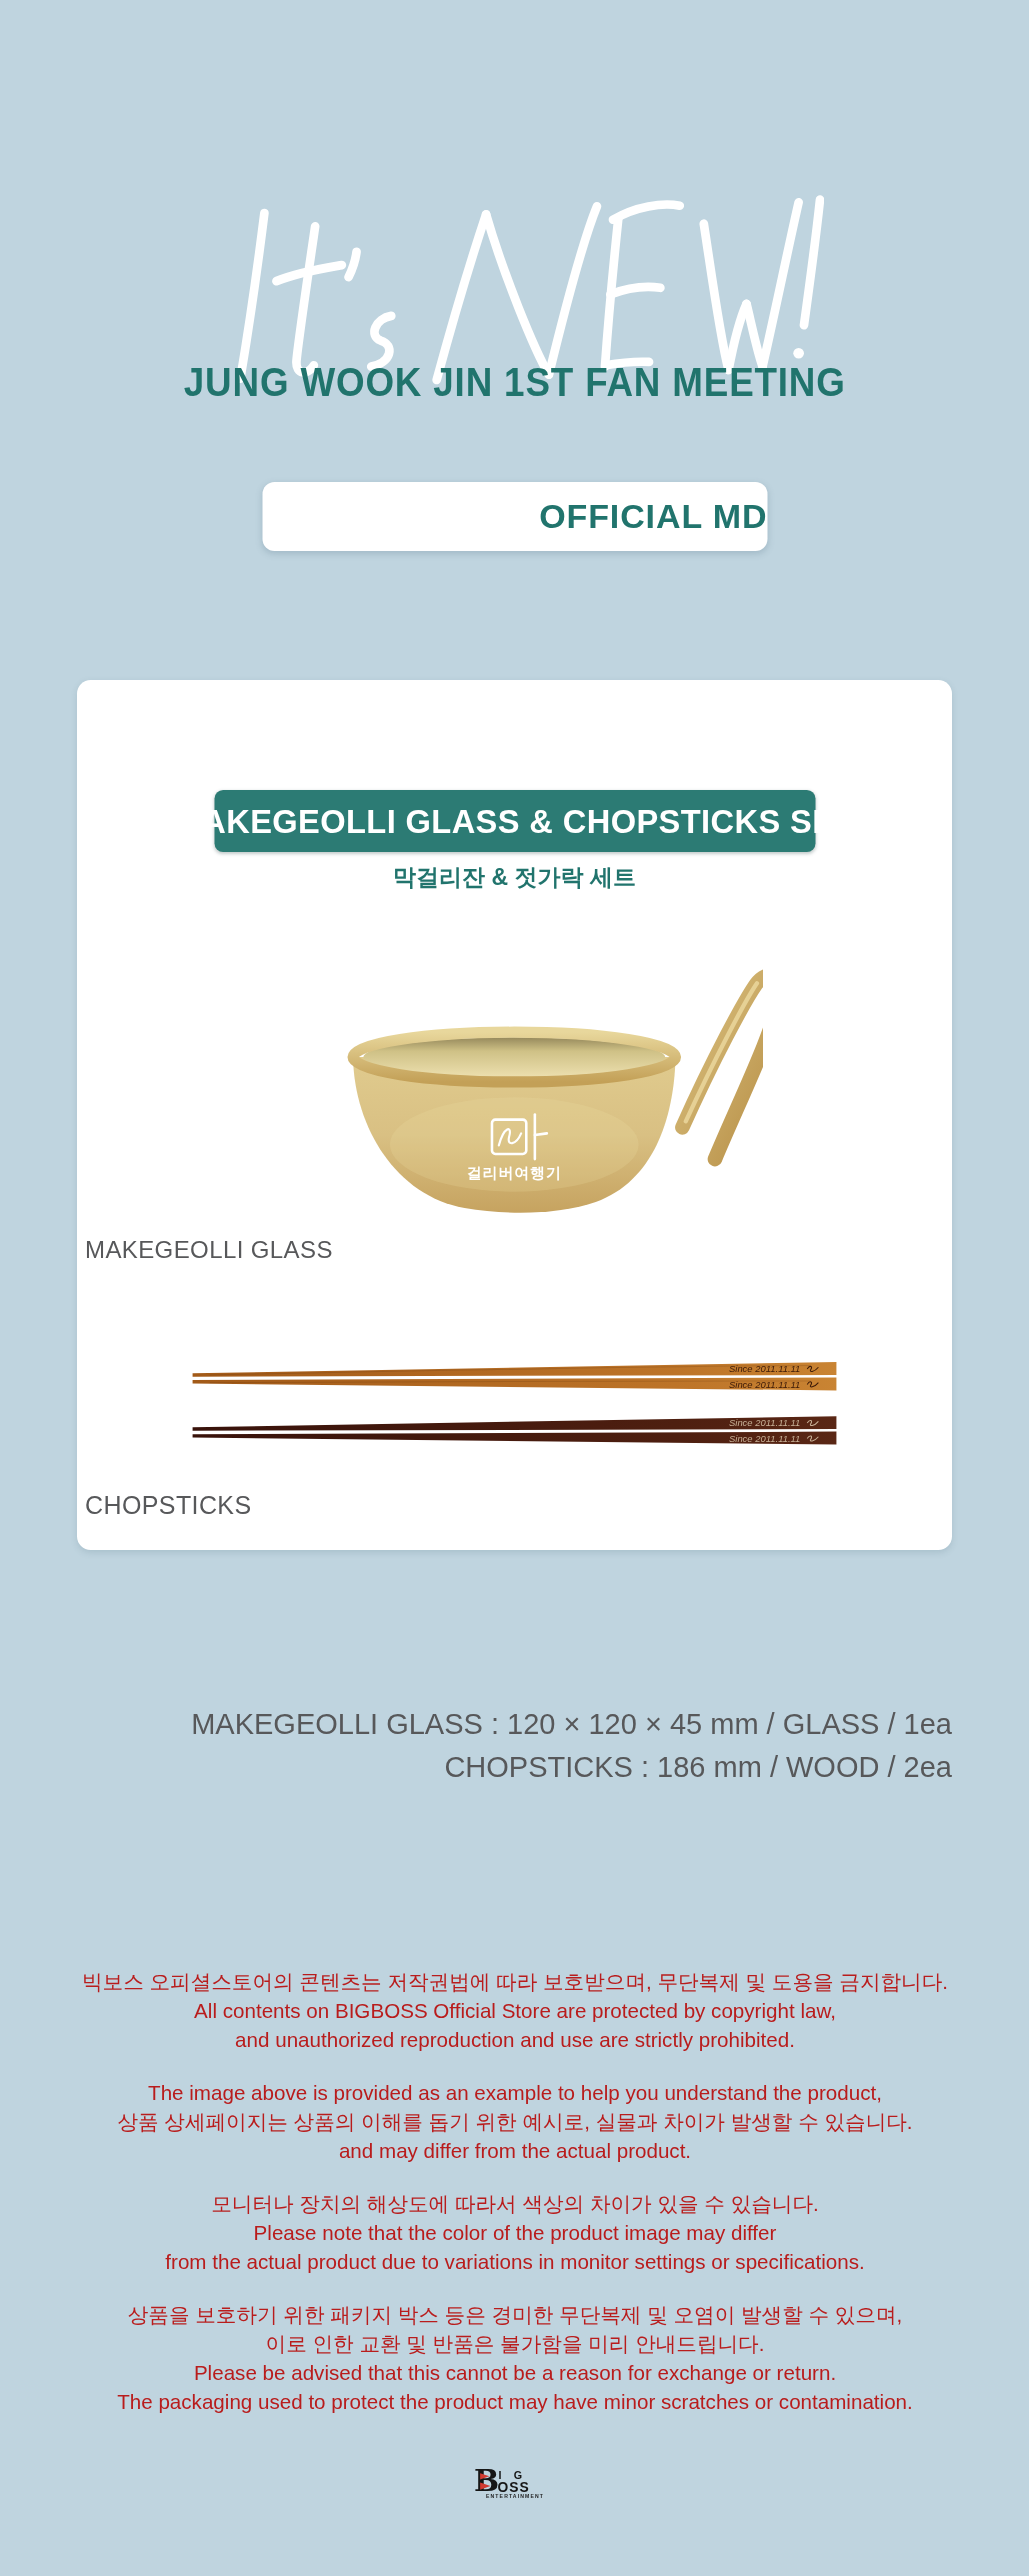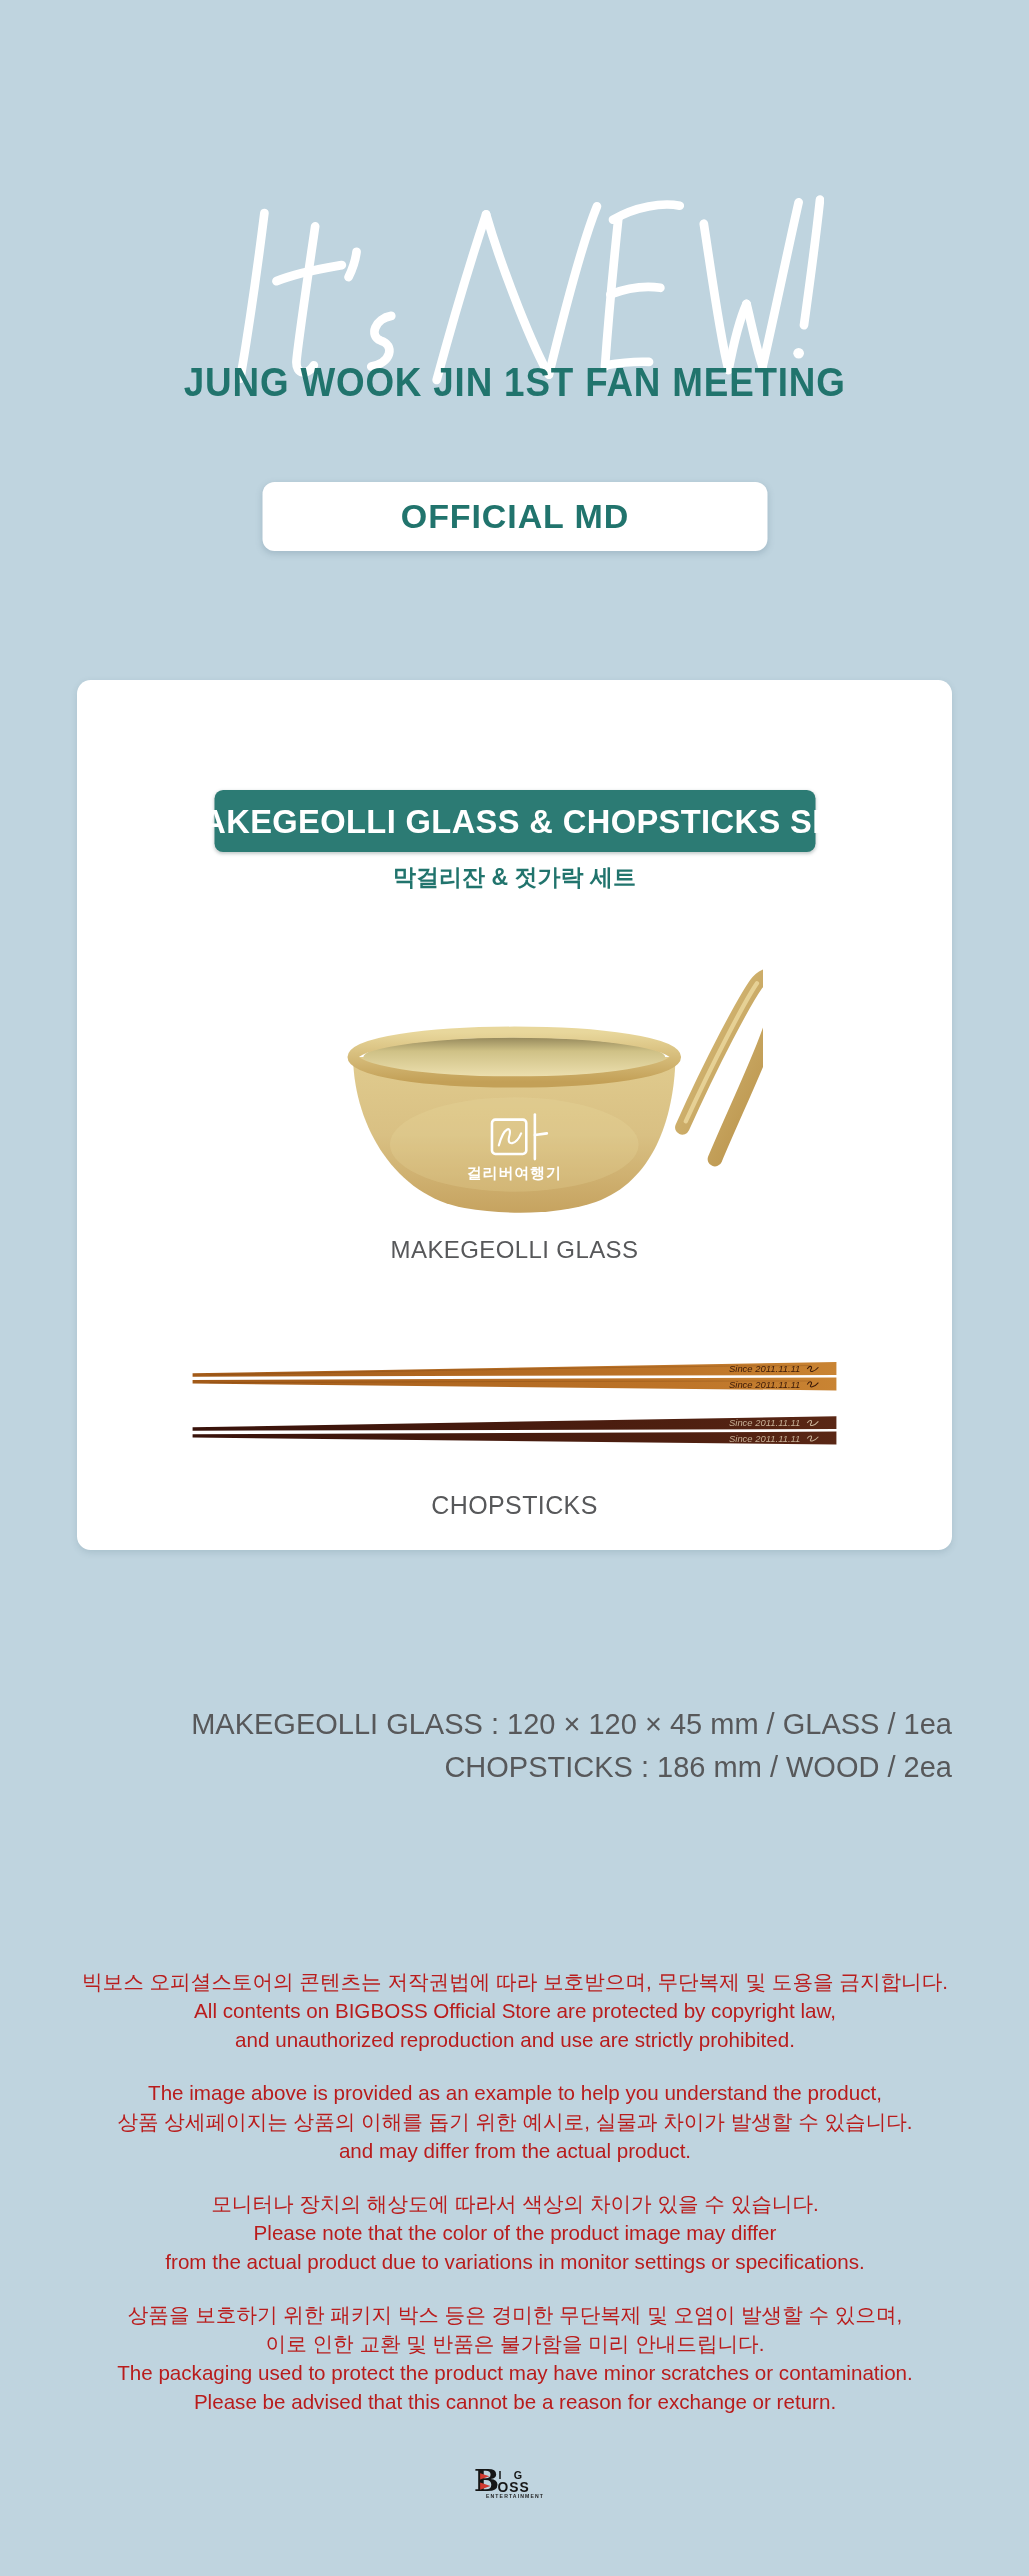--- a/index.html
+++ b/index.html
@@ -6,34 +6,34 @@
   body{font-family:"Liberation Sans", sans-serif;}
   .page{position:relative;width:1030px;height:2576px;background:#bfd4df;overflow:hidden;}
 
   
   .script-svg{position:absolute;left:223px;top:187px;width:601px;height:215px;}
   .fan-title{position:absolute;left:0;top:360px;width:100%;text-align:center;
     font-size:40px;font-weight:bold;color:#21746d;letter-spacing:0.9px;}
   .fan-title span{display:inline-block;transform:scaleX(.92);white-space:nowrap;}
   .md-badge{position:absolute;left:50%;top:482px;transform:translateX(-50%);
     width:505px;height:69px;background:#ffffff;border-radius:12px;
-    box-shadow:0 2.6px 6px rgba(80,110,130,.25);display:flex;align-items:center;justify-content:center;}
+    box-shadow:0 2.6px 6px rgba(80,110,130,.25);display:flex;align-items:center;justify-content:flex-end;}
   .md-badge span{font-size:34px;font-weight:bold;color:#21746d;letter-spacing:0.9px;}
 
   
   .card{position:absolute;left:77px;top:680px;width:875px;height:870px;background:#ffffff;
     border-radius:13.7px;box-shadow:0 2.6px 6.9px rgba(80,110,130,.18);}
   .banner{position:absolute;left:50%;top:110px;transform:translateX(-50%);
     width:601px;height:62px;background:#2c7b74;border-radius:8.6px;
     box-shadow:0 1.7px 3.4px rgba(40,70,70,.28);display:flex;align-items:center;justify-content:center;}
   .banner span{color:#ffffff;font-size:34px;font-weight:bold;letter-spacing:0.4px;white-space:nowrap;transform:scaleX(.96);}
   .subtitle-kr{position:absolute;left:0;top:182px;width:100%;text-align:center;
     font-size:23px;font-weight:bold;color:#21746d;}
   .bowl-svg{position:absolute;left:240px;top:263px;width:446px;height:283px;}
-  .caption{position:absolute;left:0;width:100%;text-align:center;color:#57585a;}
+  .caption{position:absolute;left:0;width:100%;text-align:left;color:#57585a;padding-left:8px;}
   .caption.glass{top:556px;font-size:24px;letter-spacing:0.4px;}
   .caption.sticks{top:811px;font-size:25px;letter-spacing:0.4px;}
   .sticks-svg{position:absolute;left:107px;top:682px;width:661px;height:86px;}
   .specs{position:absolute;left:0;top:1023px;width:100%;text-align:right;
     color:#57585a;font-size:29px;line-height:43px;}
 
   
   .notices{position:absolute;left:0;top:1967px;width:100%;text-align:center;
     color:#b91c1c;font-size:20.6px;line-height:29px;}
   .notices .para{margin-bottom:24px;}
@@ -186,22 +186,22 @@
       <div>and may differ from the actual product.</div>
     </div>
     <div class="para">
       <div>모니터나 장치의 해상도에 따라서 색상의 차이가 있을 수 있습니다.</div>
       <div>Please note that the color of the product image may differ</div>
       <div>from the actual product due to variations in monitor settings or specifications.</div>
     </div>
     <div class="para">
       <div>상품을 보호하기 위한 패키지 박스 등은 경미한 무단복제 및 오염이 발생할 수 있으며,</div>
       <div>이로 인한 교환 및 반품은 불가함을 미리 안내드립니다.</div>
+      <div>Please be advised that this cannot be a reason for exchange or return.</div>
       <div>The packaging used to protect the product may have minor scratches or contamination.</div>
-      <div>Please be advised that this cannot be a reason for exchange or return.</div>
     </div>
   </div>
 
   <svg class="logo-svg" viewBox="0 0 160 64" role="img">
     <text x="0" y="48" font-family="DejaVu Serif, serif" font-weight="bold" font-size="58" fill="#161616">B</text>
     <polygon points="12,14 30,20 12,26" fill="#d23b31"></polygon>
     <polygon points="12,32 32,39 12,46" fill="#d23b31"></polygon>
     <text x="48" y="26" font-family="Liberation Sans, sans-serif" font-weight="bold" font-size="21" letter-spacing="9" fill="#161616">I G</text>
     <text x="46" y="50" font-family="Liberation Sans, sans-serif" font-weight="bold" font-size="27" letter-spacing="2" fill="#161616">OSS</text>
     <text x="80" y="62" text-anchor="middle" font-family="Liberation Sans, sans-serif" font-weight="bold" font-size="10" letter-spacing="2.2" fill="#222222">ENTERTAINMENT</text>

